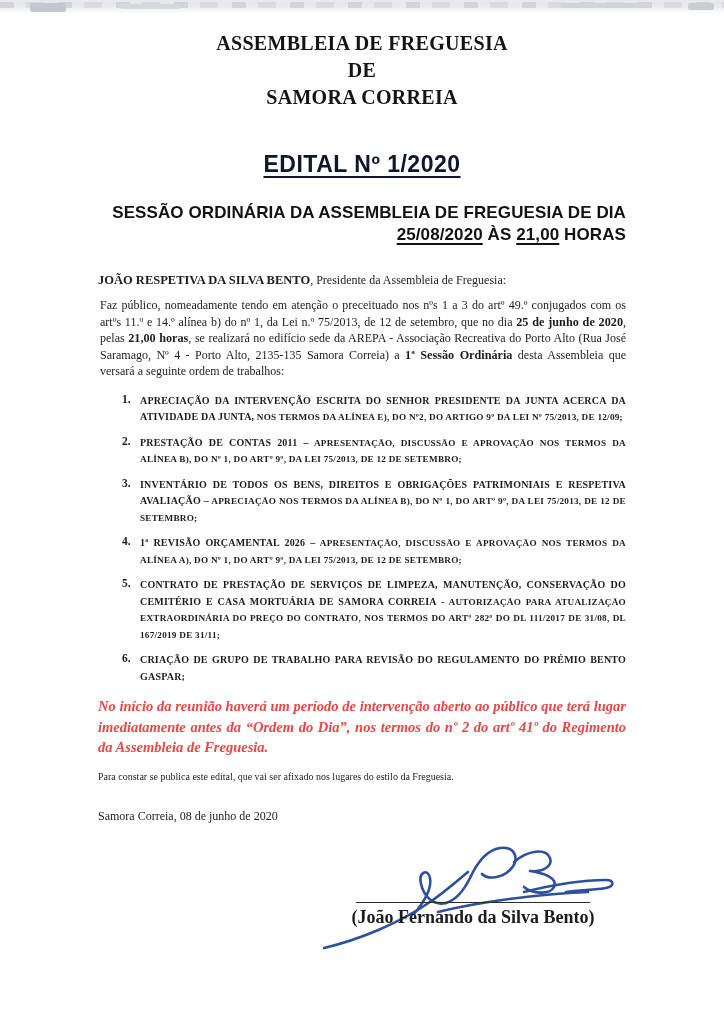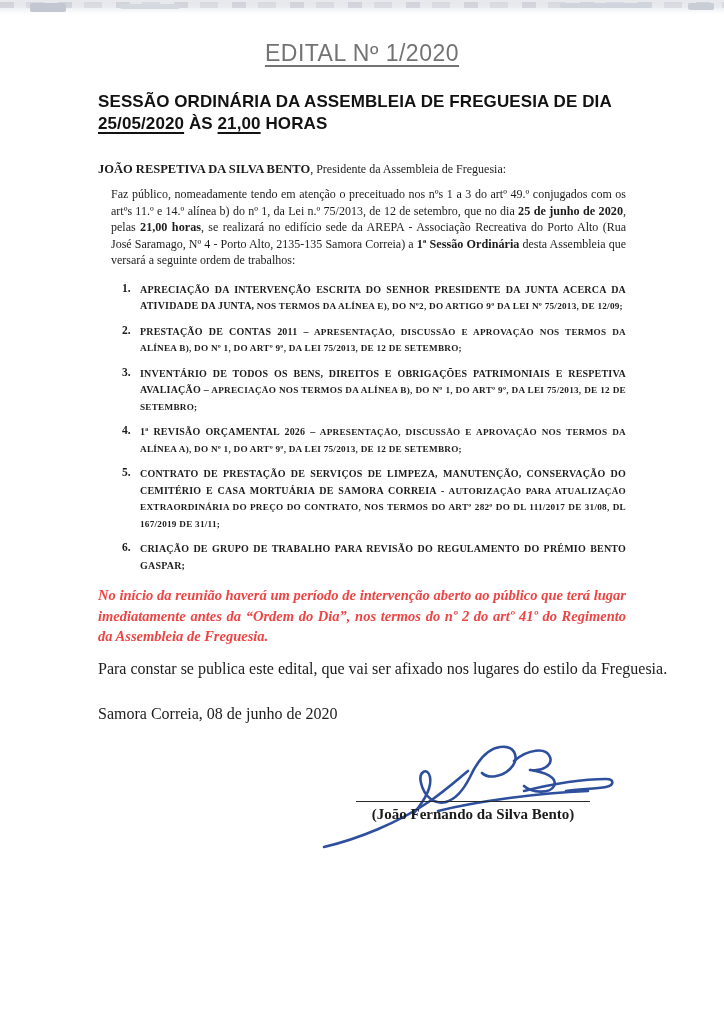--- a/index.html
+++ b/index.html
@@ -26,82 +26,87 @@
   .smudge.c{left:560px;top:3px;width:90px;height:5px;background:#d0d4dc;}
   .smudge.d{left:688px;top:3px;width:26px;height:7px;background:#c8cdd6;}
 
   .content{position:absolute;left:98px;top:0;width:528px;}
 
   .org-header{margin-top:30px;text-align:center;font-weight:bold;
     font-size:20px;line-height:27px;color:#141414;letter-spacing:.3px;}
 
   .edital-title{margin-top:40px;text-align:center;}
   .edital-title span{
-    font-family:"Liberation Sans", sans-serif;font-weight:400;
-    font-size:23px;letter-spacing:.5px;color:#737373;
+    font-family:"Liberation Sans", sans-serif;font-weight:700;
+    font-size:23px;letter-spacing:.5px;color:#0f172a;
     text-decoration:underline;text-underline-offset:4px;text-decoration-thickness:2px;
   }
 
   .session-heading{
-    margin-top:24px;text-align:left;
+    margin-top:24px;text-align:right;
     font-family:"Liberation Sans", sans-serif;font-weight:700;
     font-size:17px;line-height:22px;color:#121212;letter-spacing:.1px;
   }
   .session-heading .u{text-decoration:underline;text-underline-offset:3px;text-decoration-thickness:1.5px;}
 
   .salutation{margin:26px 0 0 0;font-size:12px;line-height:16px;}
   .salutation b{font-size:12.5px;}
 
-  .intro{margin:9px 0 0 13px;font-size:12px;line-height:16.6px;text-align:justify;}
+  .intro{margin:9px 0 0 2px;font-size:12px;line-height:16.6px;text-align:justify;}
   .intro b{font-size:12.2px;}
 
   .agenda{margin-top:12px;}
   .agenda-item{display:flex;margin:0 0 9px 24px;}
   .agenda-num{flex:0 0 18px;font-weight:bold;font-size:11.5px;line-height:14.5px;}
   .agenda-text{flex:1;text-align:justify;line-height:14.5px;}
   .agenda-main{font-weight:bold;font-size:10px;letter-spacing:.2px;}
   .agenda-detail{font-weight:bold;font-size:9.2px;letter-spacing:.25px;}
 
   .public-note{
     margin:12px 0 0 0;font-weight:bold;font-style:italic;
     font-size:14.5px;line-height:20.5px;text-align:justify;color:#ef4444;
   }
 
-  .closing{margin:13px 0 0 0;font-size:16px;white-space:nowrap;}
+  .closing{margin:13px 0 0 0;font-size:10px;white-space:nowrap;}
 
-  .dateline{margin:27px 0 0 0;font-size:16px;}
+  .dateline{margin:27px 0 0 0;font-size:12px;}
 
   .sig-block{width:250px;margin:28px 28px 0 auto;text-align:center;position:relative;}
   .sig-title{margin:0;font-weight:bold;font-size:12.5px;letter-spacing:.2px;}
   .sig-area{position:relative;height:50px;}
   .sig-svg{position:absolute;left:-30px;top:-12px;overflow:visible;}
   .sig-line{border:none;border-top:1.3px solid #2a2a2a;margin:0 8px;position:relative;}
-  .sig-name{margin:4px 0 0 0;font-weight:bold;font-size:15px;position:relative;}
+  .sig-name{margin:4px 0 0 0;font-weight:bold;font-size:18px;position:relative;}
 </style>
 </head>
 <body>
 
 <div class="scan-band">
   <div class="stripes"></div>
   <div class="smudge a"></div>
   <div class="smudge b"></div>
   <div class="smudge c"></div>
   <div class="smudge d"></div>
 </div>
 
 <div class="content">
 
+  <div class="org-header">
+    <div>ASSEMBLEIA DE FREGUESIA</div>
+    <div>DE</div>
+    <div>SAMORA CORREIA</div>
+  </div>
 
   <div class="edital-title">
     <span>EDITAL Nº 1/2020</span>
   </div>
 
   <div class="session-heading">
     <div>SESSÃO ORDINÁRIA DA ASSEMBLEIA DE FREGUESIA DE DIA</div>
-    <div><span class="u">25/05/2020</span><span> ÀS </span><span class="u">21,00</span><span> HORAS</span></div>
+    <div><span class="u">25/08/2020</span><span> ÀS </span><span class="u">21,00</span><span> HORAS</span></div>
   </div>
 
   <p class="salutation"><b>JOÃO RESPETIVA DA SILVA BENTO</b><span>, Presidente da Assembleia de Freguesia:</span></p>
 
   <p class="intro"><span>Faz público, nomeadamente tendo em atenção o preceituado nos nºs 1 a 3 do artº 49.º conjugados com os artºs 11.º e 14.º alínea b) do nº 1, da Lei n.º 75/2013, de 12 de setembro, que no dia </span><b>25 de junho de 2020</b><span>, pelas </span><b>21,00 horas</b><span>, se realizará no edifício sede da AREPA - Associação Recreativa do Porto Alto (Rua José Saramago, Nº 4 - Porto Alto, 2135-135 Samora Correia) a </span><b>1ª Sessão Ordinária</b><span> desta Assembleia que versará a seguinte ordem de trabalhos:</span></p>
 
   <div class="agenda">
     <div class="agenda-item">
       <span class="agenda-num">1.</span>
       <div class="agenda-text"><span class="agenda-main">APRECIAÇÃO DA INTERVENÇÃO ESCRITA DO SENHOR PRESIDENTE DA JUNTA ACERCA DA ATIVIDADE DA JUNTA,</span><span class="agenda-detail"> NOS TERMOS DA ALÍNEA E), DO Nº2, DO ARTIGO 9º DA LEI Nº 75/2013, DE 12/09;</span></div>

